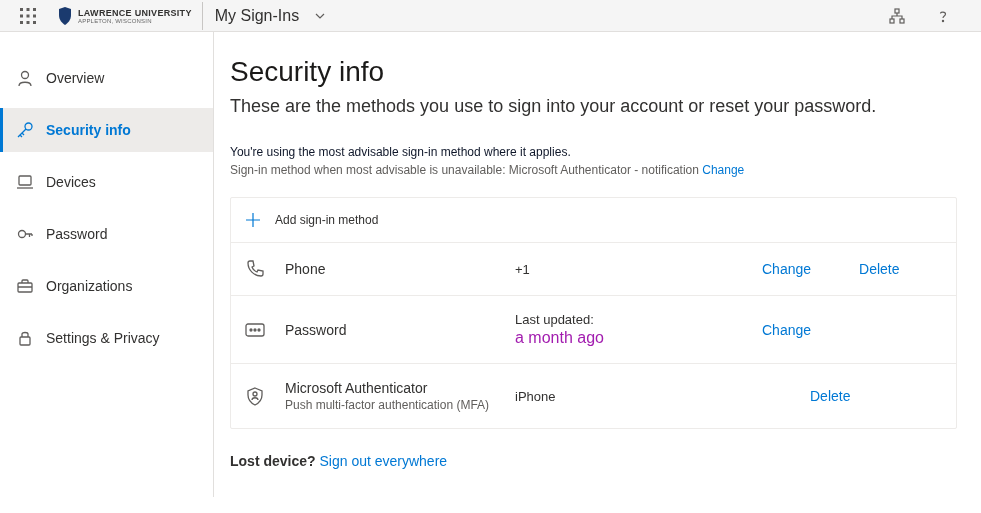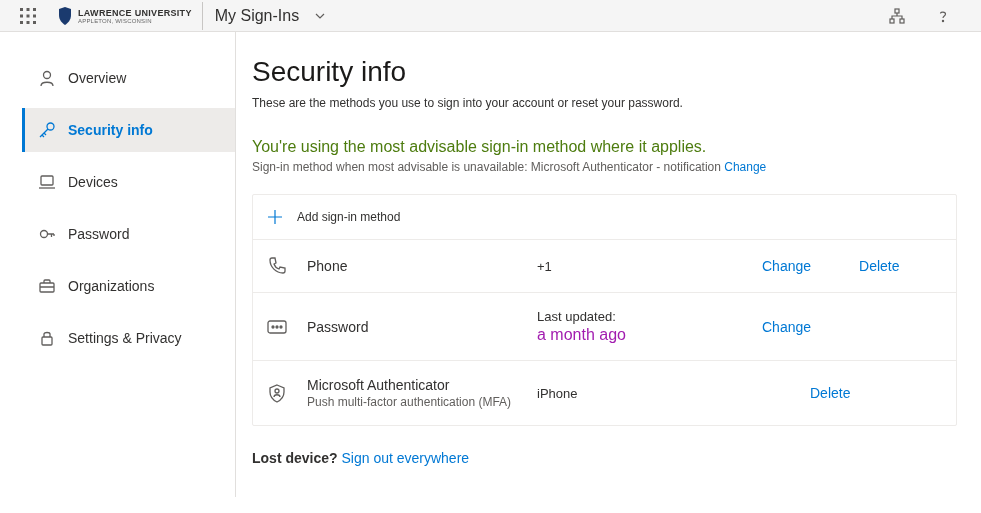--- a/index.html
+++ b/index.html
@@ -73,21 +73,20 @@
       height: 40px;
       display: flex;
       align-items: center;
       justify-content: center;
       cursor: pointer;
       color: #605e5c;
     }
     .container {
       display: flex;
       height: calc(100% - 48px);
-      margin-left: 22px;
     }
     .sidebar {
       width: 214px;
       border-right: 1px solid #e1dfdd;
       padding-top: 24px;
     }
     .sidebar-item {
       display: flex;
       align-items: center;
       gap: 12px;
@@ -119,27 +118,27 @@
       padding: 24px 24px 24px 16px;
       overflow: auto;
     }
     .page-title {
       font-size: 28px;
       font-weight: 400;
       color: #1b1a19;
       margin-bottom: 8px;
     }
     .page-subtitle {
+      font-size: 18px;
+      color: #323130;
+      margin-bottom: 28px;
+    }
+    .advisable {
       font-size: 12px;
-      color: #323130;
-      margin-bottom: 28px;
-    }
-    .advisable {
-      font-size: 16px;
-      color: #4d7c0f;
+      color: #0f172a;
       margin-bottom: 4px;
     }
     .advisable-sub {
       font-size: 12px;
       color: #605e5c;
       margin-bottom: 20px;
     }
     .advisable-sub .link { font-size: 12px; }
     .methods {
       border: 1px solid #edebe9;

